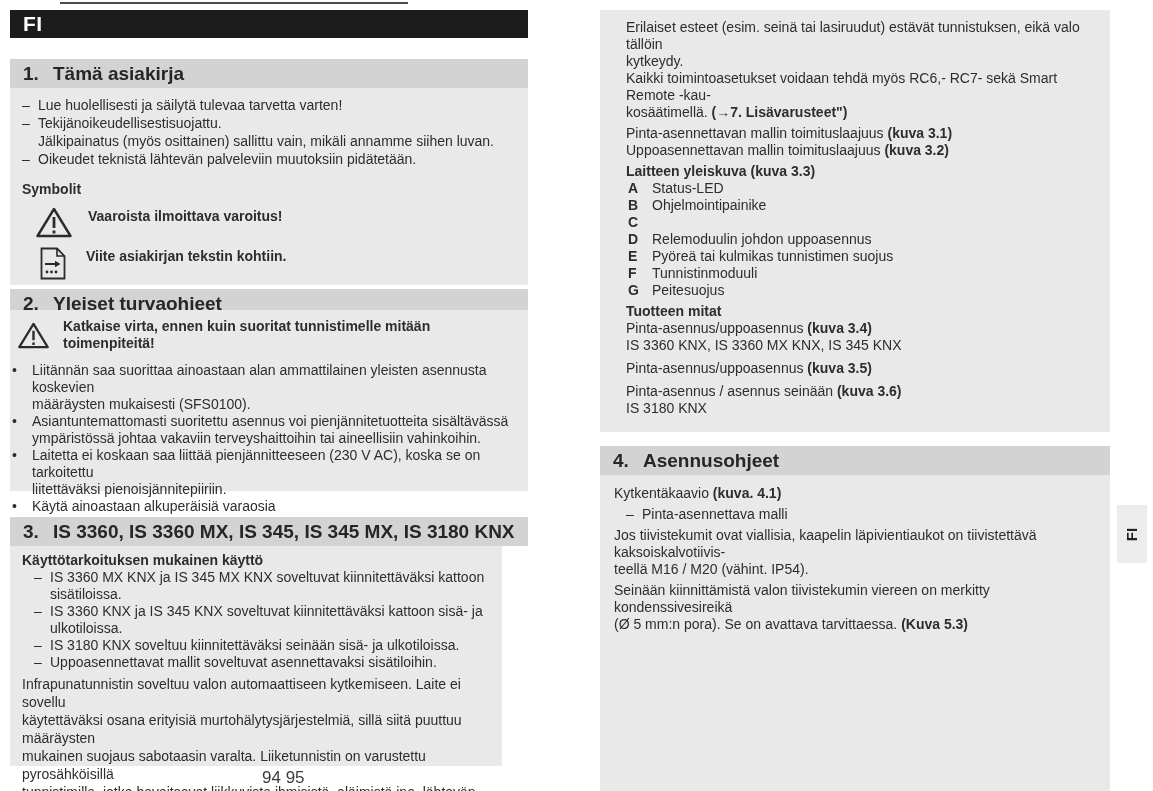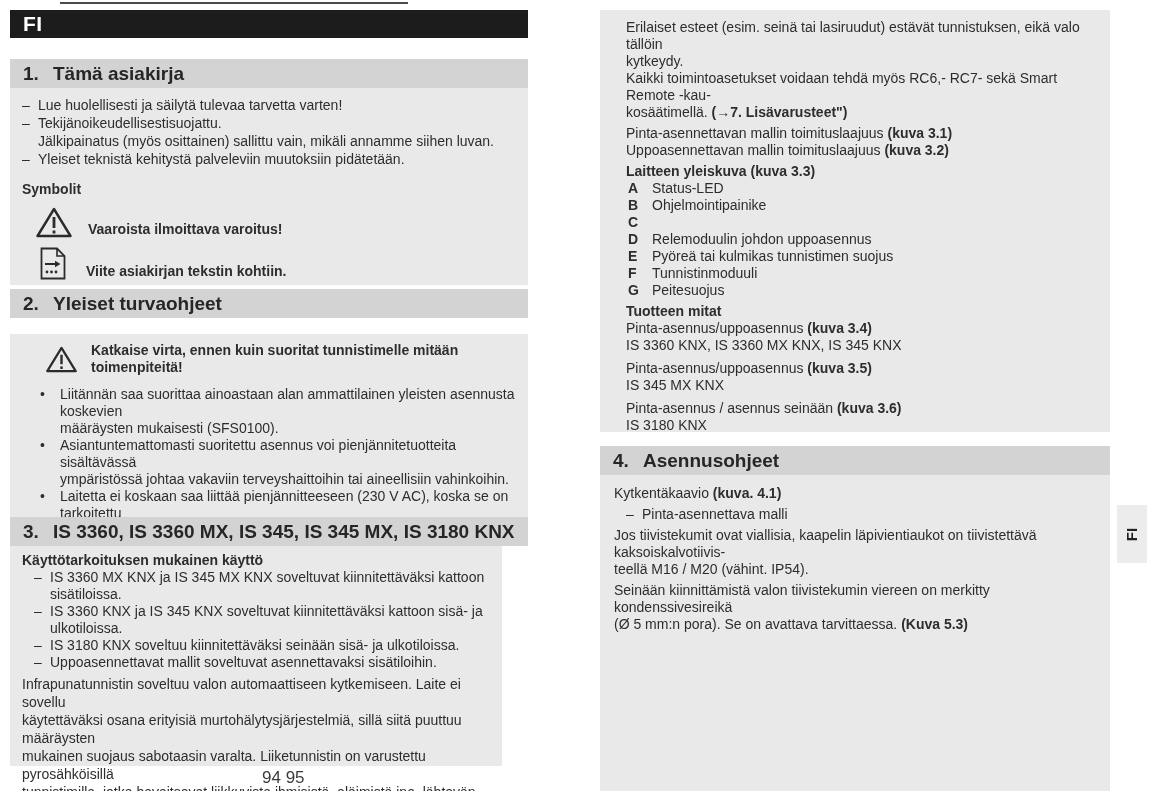--- a/index.html
+++ b/index.html
@@ -15,35 +15,35 @@
   .fi-bar{left:10px;top:10px;width:518px;height:28px;background:#1c1c1c;color:#fff;
     display:flex;align-items:center;padding-left:13px;box-sizing:border-box;
     font-weight:bold;font-size:21px;letter-spacing:.5px;}
   .sechead{background:#d3d3d3;display:flex;align-items:center;
     font-weight:bold;font-size:19px;color:#262626;padding-left:13px;box-sizing:border-box;}
   .sechead .num{width:30px;flex:0 0 auto;}
   .panel{background:#e9e9e9;box-sizing:border-box;font-size:14px;line-height:17px;}
   .s1h{left:10px;top:59px;width:518px;height:29px;}
   .s1b{left:10px;top:88px;width:518px;height:197px;padding:8px 12px 0 12px;line-height:18px;}
   .s2h{left:10px;top:289px;width:518px;height:29px;}
-  .s2b{left:10px;top:334px;width:518px;height:202px;padding:8px 12px 0 28px;}
+  .s2b{left:10px;top:310px;width:518px;height:181px;padding:8px 12px 0 0;}
   .s3h{left:10px;top:517px;width:518px;height:29px;}
   .s3b{left:10px;top:546px;width:492px;height:220px;padding:6px 12px 17px 12px;}
   
   .r1{left:600px;top:10px;width:510px;height:422px;padding:9px 14px 0 26px;}
   .s4h{left:600px;top:446px;width:510px;height:29px;}
   .s4b{left:600px;top:475px;width:510px;height:372px;padding:10px 14px 17px 14px;}
   
   .b{font-weight:bold;}
   .lines{white-space:pre-line;}
   .row{display:flex;}
   .marker{flex:0 0 16px;}
   .bul .marker{flex:0 0 20px;padding-left:2px;}
   .gap6{margin-top:6px;} .gap10{margin-top:10px;} .gap12{margin-top:12px;} .gap14{margin-top:4px;}
-  .icon-row{display:flex;align-items:flex-end;margin-top:9px;}
+  .icon-row{display:flex;align-items:flex-start;margin-top:9px;}
   .icon-row .ic{flex:0 0 auto;margin-left:14px;margin-right:16px;}
   .warn-head{display:flex;align-items:center;}
   .warn-head .ic{flex:0 0 auto;margin-left:8px;margin-right:14px;}
   .ov{display:flex;}
   .ovkey{flex:0 0 24px;font-weight:bold;padding-left:2px;}
   .indent1{margin-left:12px;}
   .ph18{line-height:18px;}
   
   .side-tab{left:1117px;top:505px;width:30px;height:58px;background:#ececec;
     display:flex;align-items:center;justify-content:center;}
@@ -73,21 +73,21 @@
   <div class="row">
     <span class="marker">–</span>
     <span>Tekijänoikeudellisestisuojattu.</span>
   </div>
   <div class="row">
     <span class="marker"></span>
     <span>Jälkipainatus (myös osittainen) sallittu vain, mikäli annamme siihen luvan.</span>
   </div>
   <div class="row">
     <span class="marker">–</span>
-    <span>Yleiset teknistä kehitystä palveleviin muutoksiin pidätetään.</span>
+    <span>Oikeudet teknistä lähtevän palveleviin muutoksiin pidätetään.</span>
   </div>
   <div class="b gap12">Symbolit</div>
   <div class="icon-row">
     <span class="ic">
       <svg width="36" height="31" viewBox="0 0 36 31">
         <polygon points="18,2 34.5,29 1.5,29" fill="none" stroke="#2b2b2b" stroke-width="2.4" stroke-linejoin="round"></polygon>
         <rect x="16.6" y="10" width="2.8" height="11" fill="#2b2b2b"></rect>
         <rect x="16.6" y="23.5" width="2.8" height="3" fill="#2b2b2b"></rect>
       </svg>
     </span>
@@ -211,21 +211,20 @@
     <span>Tunnistinmoduuli</span>
   </div>
   <div class="ov">
     <span class="ovkey">G</span>
     <span>Peitesuojus</span>
   </div>
   <div class="b gap14">Tuotteen mitat</div>
   <div><span>Pinta-asennus/uppoasennus </span><span class="b">(kuva 3.4)</span></div>
   <div>IS 3360 KNX, IS 3360 MX KNX, IS 345 KNX</div>
   <div class="gap6"><span>Pinta-asennus/uppoasennus </span><span class="b">(kuva 3.5)</span></div>
-  <div>IS 345 MX KNX</div>
   <div class="gap6"><span>Pinta-asennus / asennus seinään </span><span class="b">(kuva 3.6)</span></div>
   <div>IS 3180 KNX</div>
 </div>
 
 <div class="abs sechead s4h">
   <span class="num">4.</span>
   <span>Asennusohjeet</span>
 </div>
 <div class="abs panel s4b">
   <div><span>Kytkentäkaavio </span><span class="b">(kuva. 4.1)</span></div>

